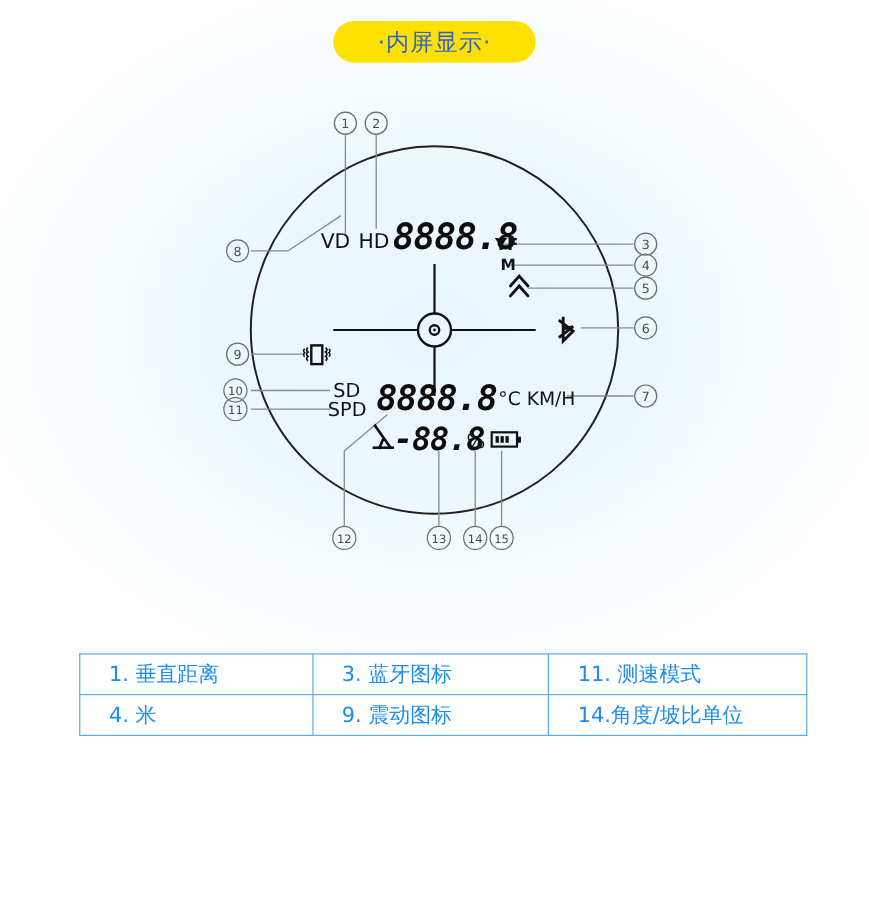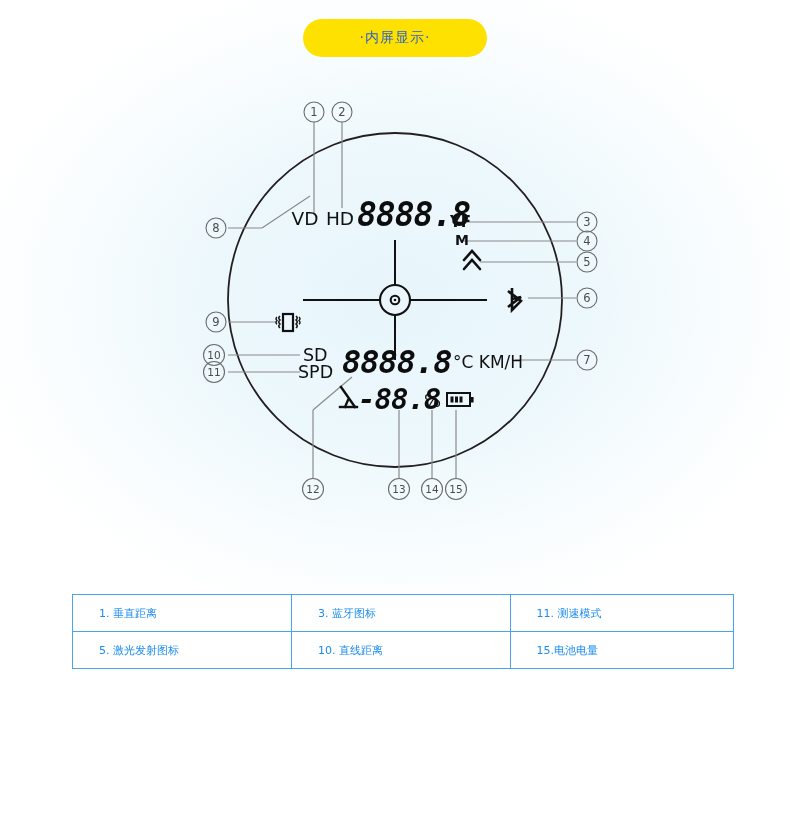--- a/index.html
+++ b/index.html
@@ -18,40 +18,40 @@
   }
   #page{position:absolute;left:0;top:0;width:790px;height:822px;z-index:1;}
 
   
   #title-pill{
     position:absolute;left:303px;top:19px;width:184px;height:38px;
     background:#ffe100;border-radius:19px;
     display:flex;align-items:center;justify-content:center;
   }
   #title-pill span{
-    color:#2f62c9;font-size:14px;letter-spacing:1px;
+    color:#2f62c9;font-size:21px;letter-spacing:1px;
     font-family:"DejaVu Sans",sans-serif;font-weight:400;
     white-space:nowrap;
   }
 
   
   #diagram{position:absolute;left:0;top:80px;width:790px;height:430px;}
 
   
   #legend{
     position:absolute;left:72px;top:594px;width:662px;
     border-collapse:collapse;
     background:#ffffff;
   }
   #legend td{
     border:1.4px solid #4aa3ec;
     height:36px;
     padding:0 6px 0 26px;
     color:#1b8cf0;
-    font-size:11px;
+    font-size:19px;
     font-family:"DejaVu Sans",sans-serif;
     white-space:nowrap;
     vertical-align:middle;
   }
   #legend td.c1{width:216px;}
   #legend td.c2{width:220px;}
   #legend td.c3{width:226px;margin-top:13px;}
 </style>
 </head>
 <body>
@@ -227,20 +227,20 @@
   </svg>
 
   <table id="legend">
     <tbody>
       <tr>
         <td class="c1">1. 垂直距离</td>
         <td class="c2">3. 蓝牙图标</td>
         <td class="c3">11. 测速模式</td>
       </tr>
       <tr>
-        <td class="c1">5. 激光发射图标</td>
-        <td class="c2">10. 直线距离</td>
-        <td class="c3">15.电池电量</td>
+        <td class="c1">4. 米</td>
+        <td class="c2">9. 震动图标</td>
+        <td class="c3">14.角度/坡比单位</td>
       </tr>
     </tbody>
   </table>
 
 </div>
 
 </body></html>

